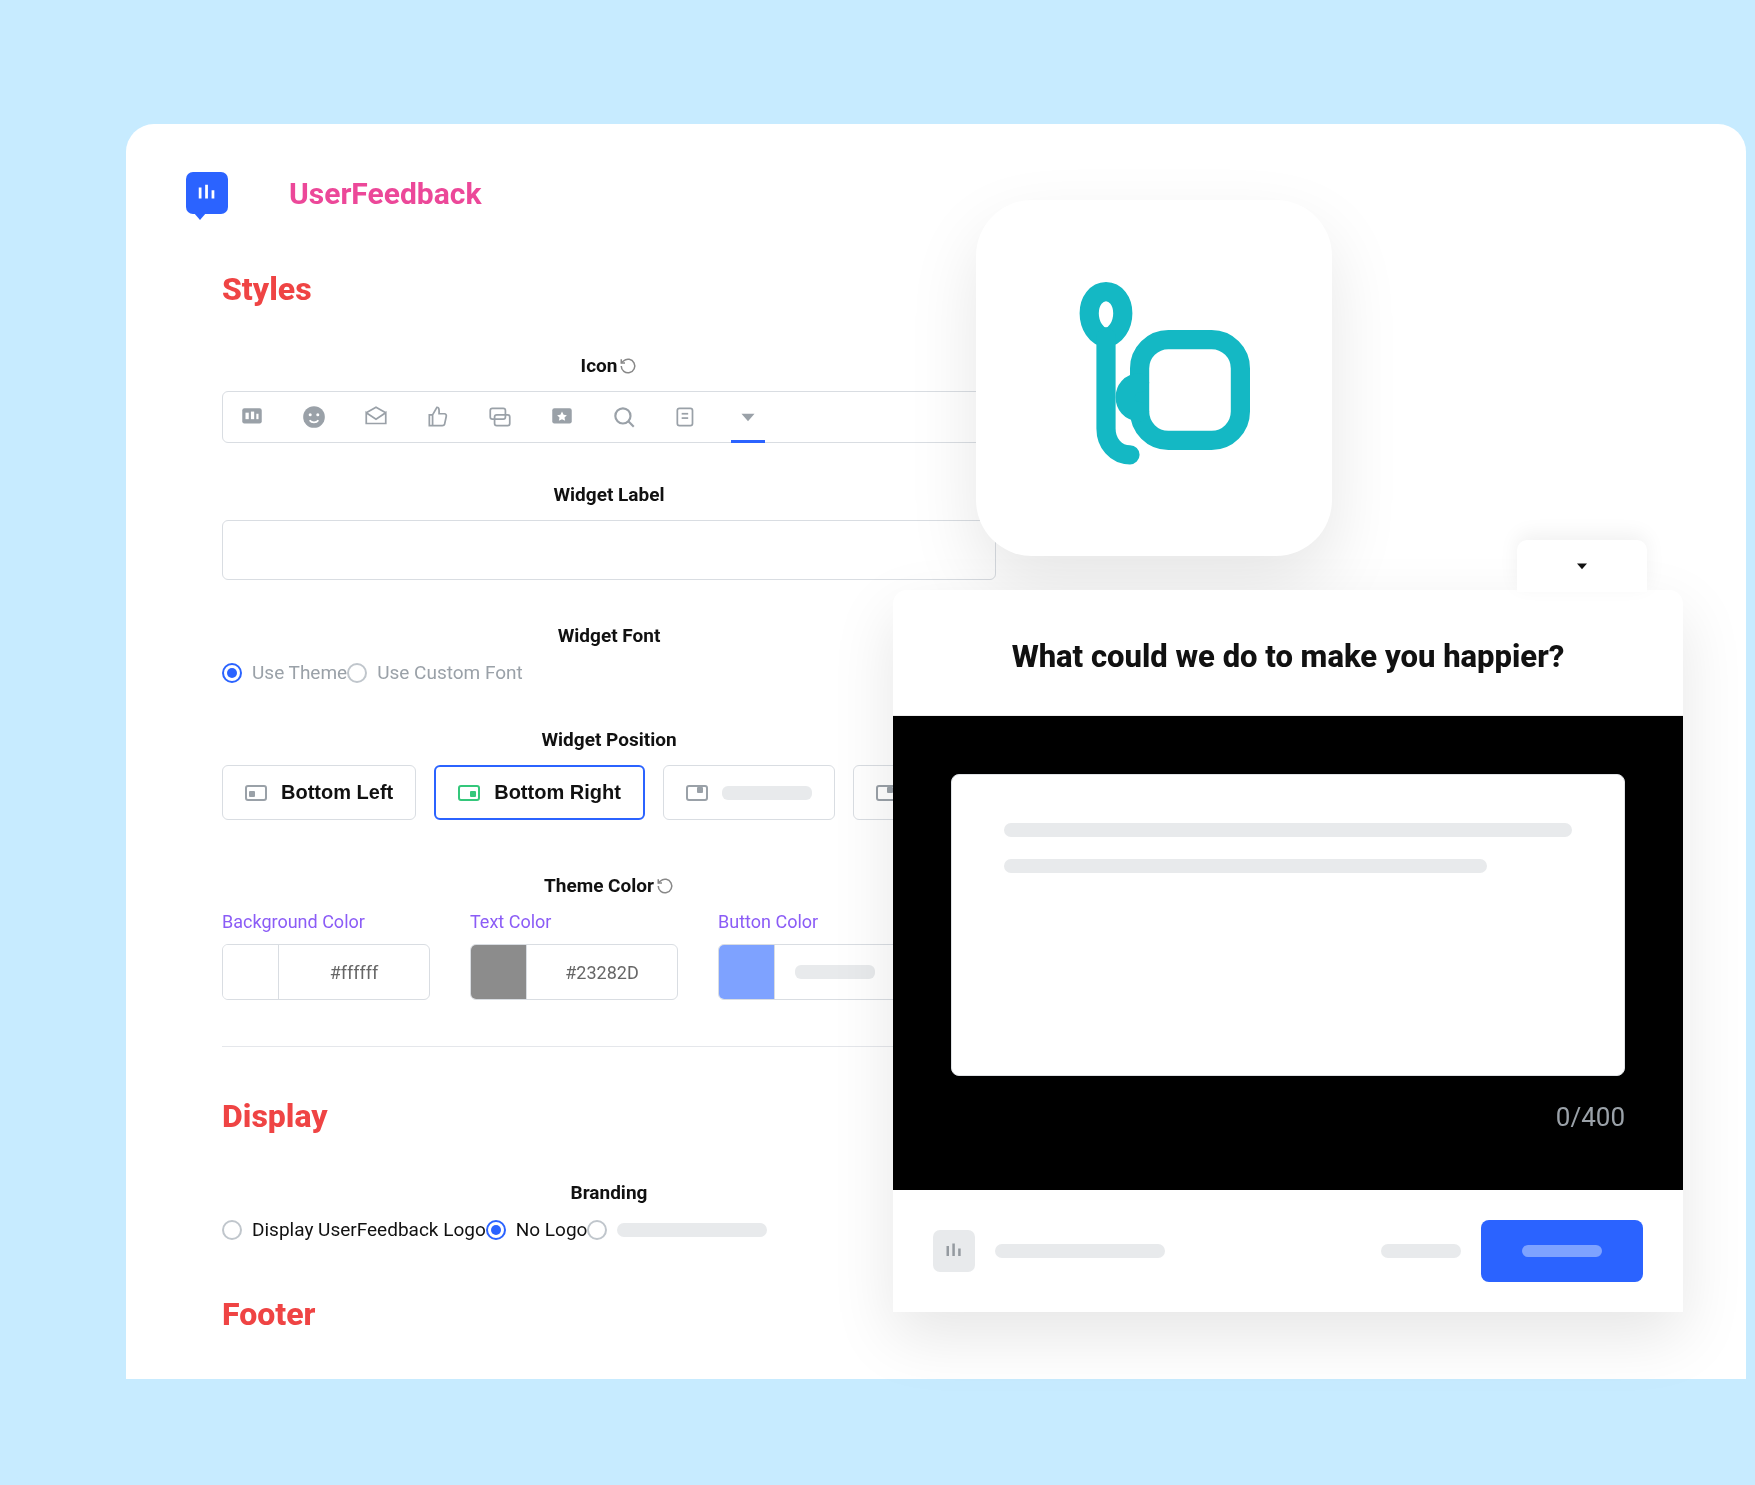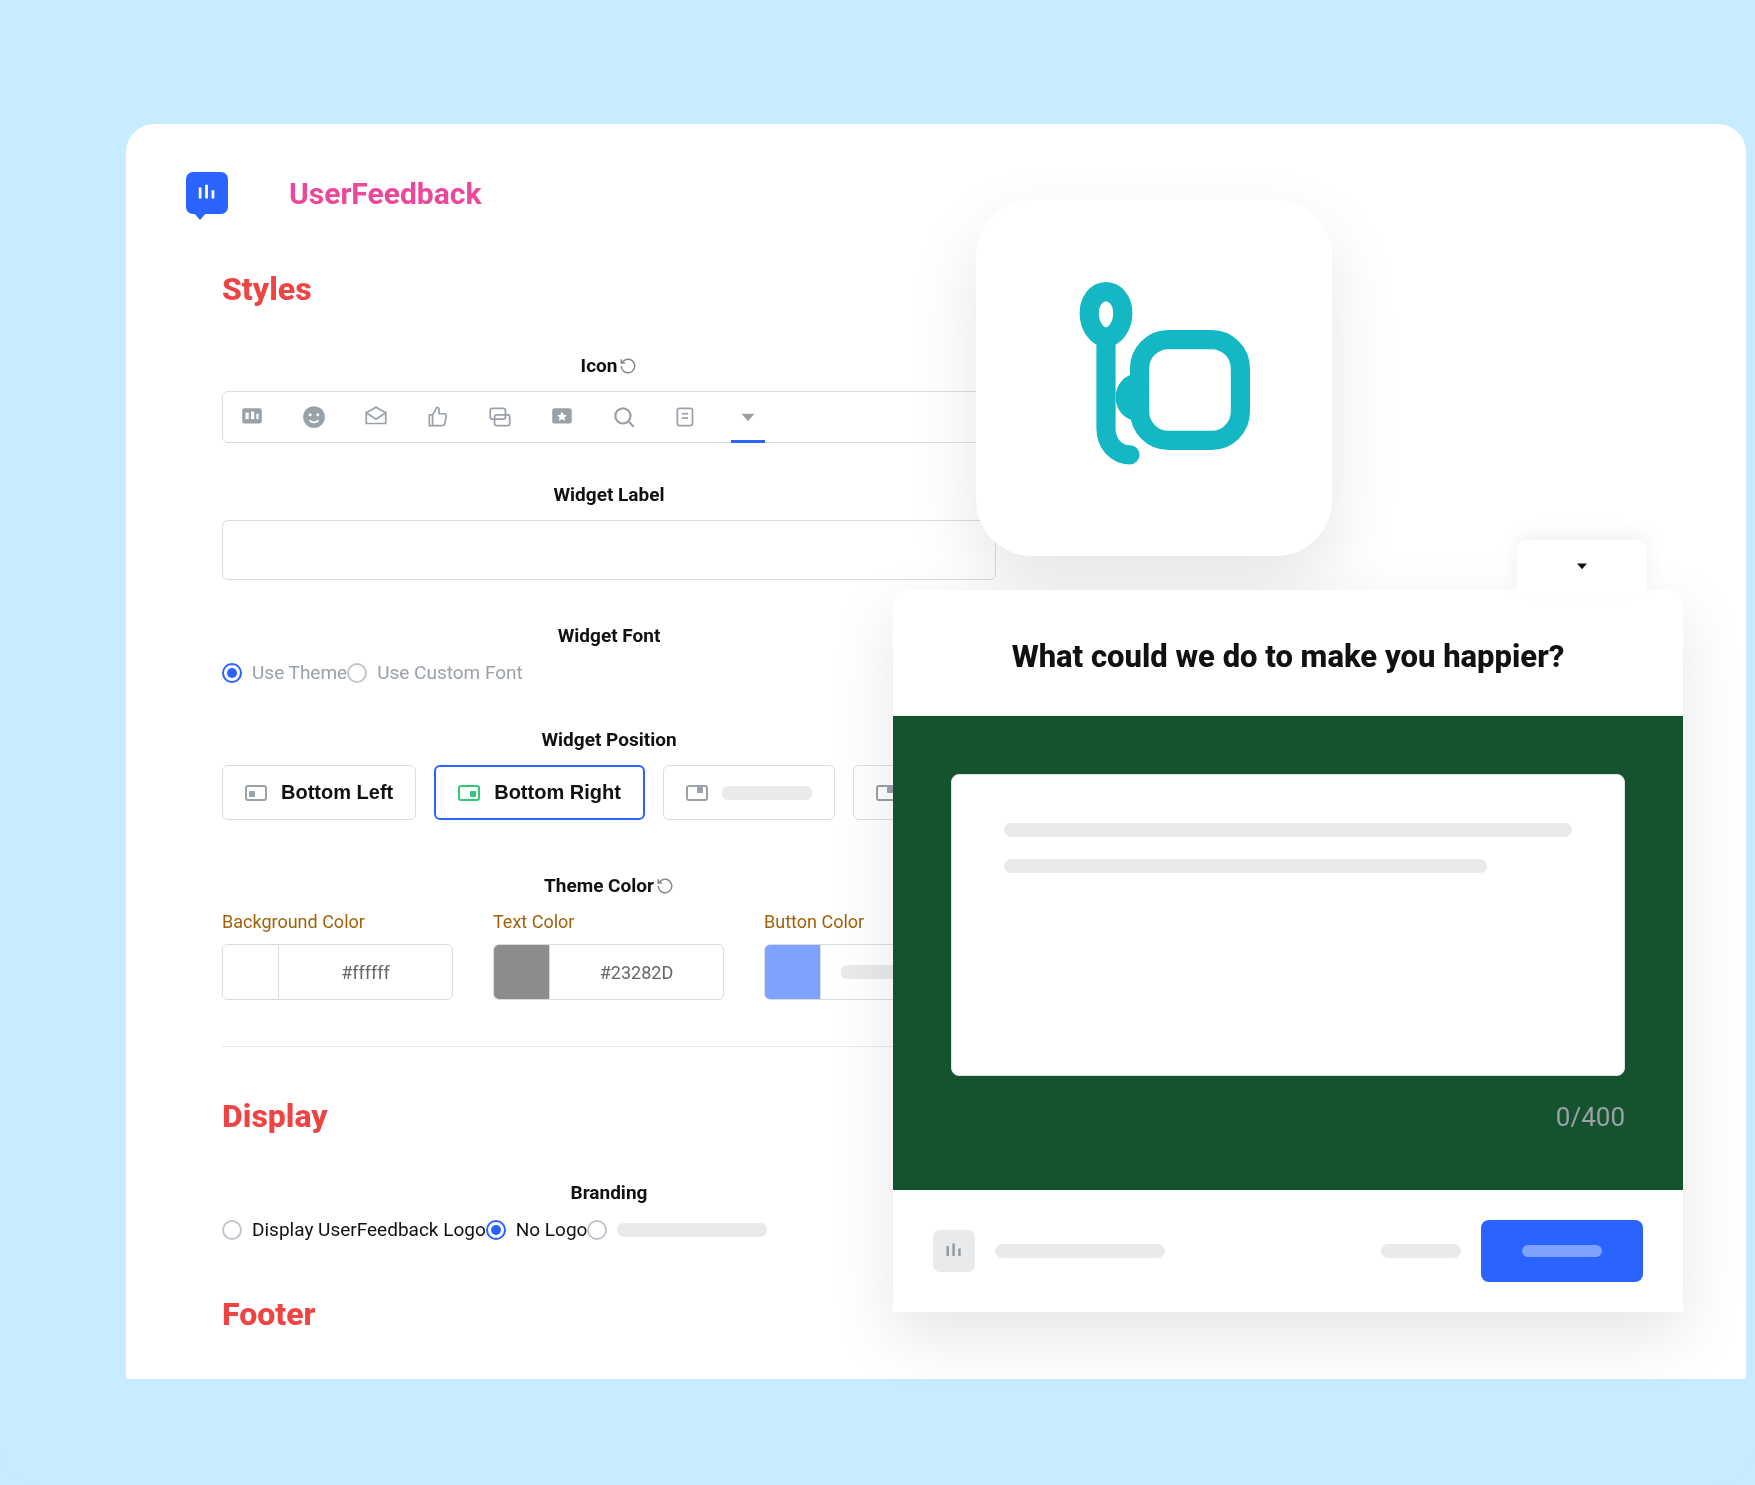--- a/index.html
+++ b/index.html
@@ -109,22 +109,22 @@
 }
 .pos-btn.active { border-color:#2b63ff; border-width:2px; }
 .pos-btn .mini { width:22px; height:16px; border:2px solid #9aa1a8; border-radius:3px; position:relative; }
 .pos-btn.active .mini { border-color:#34c77b; }
 .pos-btn .mini::after { content:""; position:absolute; width:6px; height:6px; background:#9aa1a8; border-radius:1px; }
 .pos-btn.bl .mini::after { left:2px; bottom:2px; }
 .pos-btn.br .mini::after { right:2px; bottom:2px; }
 .pos-btn.active .mini::after { background:#34c77b; }
 .pos-btn .placeholder-bar { width:90px; height:14px; background:#e8eaec; border-radius:6px; }
 .color-row { display:flex; gap:40px; margin-bottom:46px; }
-.color-col .sub { font-size:18px; color:#a16207; margin-bottom:12px; }
-.swatch-input { display:flex; border:1px solid #d9dde2; border-radius:6px; overflow:hidden; width:231px; height:56px; align-items:center; }
+.color-col .sub { font-size:18px; color:#8b5cf6; margin-bottom:12px; }
+.swatch-input { display:flex; border:1px solid #d9dde2; border-radius:6px; overflow:hidden; width:208px; height:56px; align-items:center; }
 .swatch { width:56px; height:56px; border-right:1px solid #d9dde2; }
 .swatch-input span, .swatch-input .placeholder-bar { flex:1; text-align:center; font-size:18px; color:#666; }
 .swatch-input .placeholder-bar { height:14px; background:#e8eaec; border-radius:6px; margin:0 20px; flex:0 0 auto; width:80px; }
 .divider { border:none; border-top:1px solid #e5e7eb; margin: 10px 0 50px 0; }
 
 
 .preview-card {
   position:absolute;
   left: 893px;
   top: 590px;
@@ -137,21 +137,21 @@
   position:absolute;
   top:-50px; right:36px;
   width:130px; height:52px;
   background:#fff;
   border-radius:10px 10px 0 0;
   box-shadow: 0 -6px 20px rgba(0,0,0,0.06);
   display:flex;align-items:center;justify-content:center;
 }
 .preview-head { padding: 48px 60px 40px 60px; text-align:center; }
 .preview-title { font-size:31px; font-weight:800; color:#111; }
-.preview-body { background:#14532d; padding:58px; border-top:1px solid #eee; }
+.preview-body { background:#000000; padding:58px; border-top:1px solid #eee; }
 .textarea-mock {
   background:#fff; border:1px solid #e0e3e6; border-radius:8px;
   padding:48px 52px 180px 52px;
 }
 .bar { height:14px; background:#e8eaec; border-radius:7px; margin-bottom:22px; }
 .bar.long { width:100%; }
 .bar.mid { width:85%; }
 .char-count { text-align:right; font-size:26px; color:#9aa1a8; margin-top:26px; }
 .preview-footer { display:flex; align-items:center; padding:30px 40px; gap:20px; }
 .footer-logo { width:42px; height:42px; background:#e8eaec; border-radius:7px; display:flex;align-items:center;justify-content:center; }

